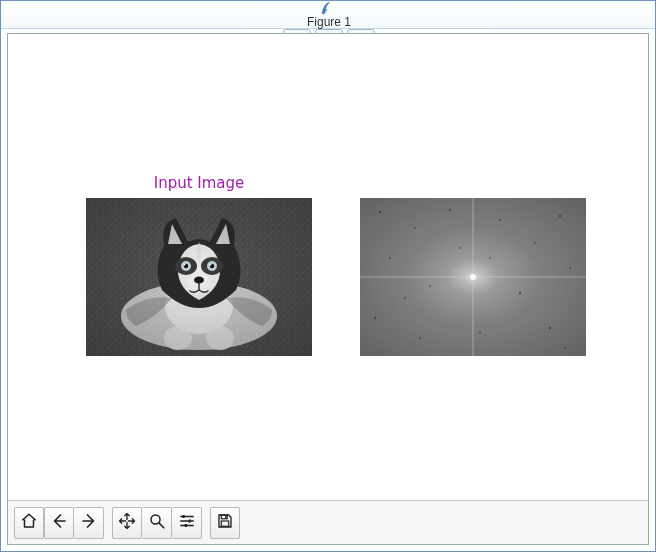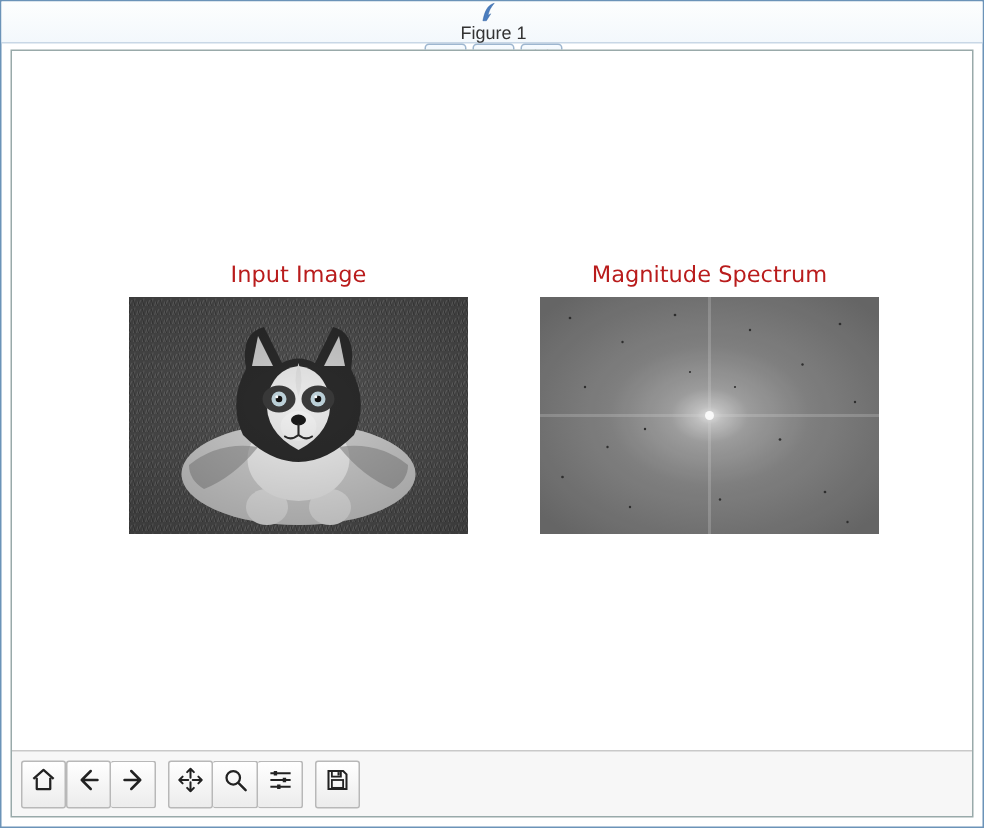--- a/index.html
+++ b/index.html
@@ -33,21 +33,21 @@
   .canvas {
     position: absolute; left: 0; right: 0; top: 0; bottom: 44px;
     background: #fff;
   }
   .plots { position: absolute; inset: 0; }
   .subplot { position: absolute; }
   .subplot.left  { left: 78px;  top: 164px; width: 226px; height: 158px; }
   .subplot.right { left: 352px; top: 164px; width: 226px; height: 158px; }
   .subplot .ptitle {
     position: absolute; top: -24px; left: 0; right: 0;
-    text-align: center; font-size: 15px; color: #b91c1c;
+    text-align: center; font-size: 15px; color: #a21caf;
     font-family: "DejaVu Sans","Segoe UI",sans-serif;
   }
   .imgbox { width: 100%; height: 100%; }
   .toolbar {
     position: absolute; left: 0; right: 0; bottom: 0; height: 44px;
     border-top: 1px solid #c9c9c9; background: #f7f7f7;
     display: flex; align-items: center; padding: 4px 6px; gap: 0;
   }
   .tool-btn {
     width: 30px; height: 32px; border: 1px solid #b8b8b8;
@@ -144,21 +144,20 @@
             <ellipse cx="113" cy="82" rx="5" ry="3.6" fill="#1a1a1a"></ellipse>
             <path d="M113 85 L113 92 M113 92 Q108 96 104 93 M113 92 Q118 96 122 93" stroke="#2a2a2a" stroke-width="1.4" fill="none" stroke-linecap="round"></path>
 
             <path d="M40 112 Q60 96 86 100 Q70 120 50 128 Q40 122 40 112 Z" fill="#8a8a8a" opacity="0.6"></path>
             <path d="M186 112 Q166 96 140 100 Q156 120 176 128 Q186 122 186 112 Z" fill="#8a8a8a" opacity="0.6"></path>
             <rect x="0" y="0" width="226" height="158" fill="url(#vign)"></rect>
           </svg>
         </div>
 
         <div class="subplot right">
-          <div class="ptitle">Magnitude Spectrum</div>
           <svg class="imgbox" viewBox="0 0 226 158" preserveAspectRatio="none">
             <defs>
               <radialGradient id="spec" cx="50%" cy="50%" r="65%">
                 <stop offset="0%" stop-color="#f2f2f2"></stop>
                 <stop offset="6%" stop-color="#cfcfcf"></stop>
                 <stop offset="18%" stop-color="#a9a9a9"></stop>
                 <stop offset="45%" stop-color="#8b8b8b"></stop>
                 <stop offset="100%" stop-color="#6f6f6f"></stop>
               </radialGradient>
               <filter id="noise">

